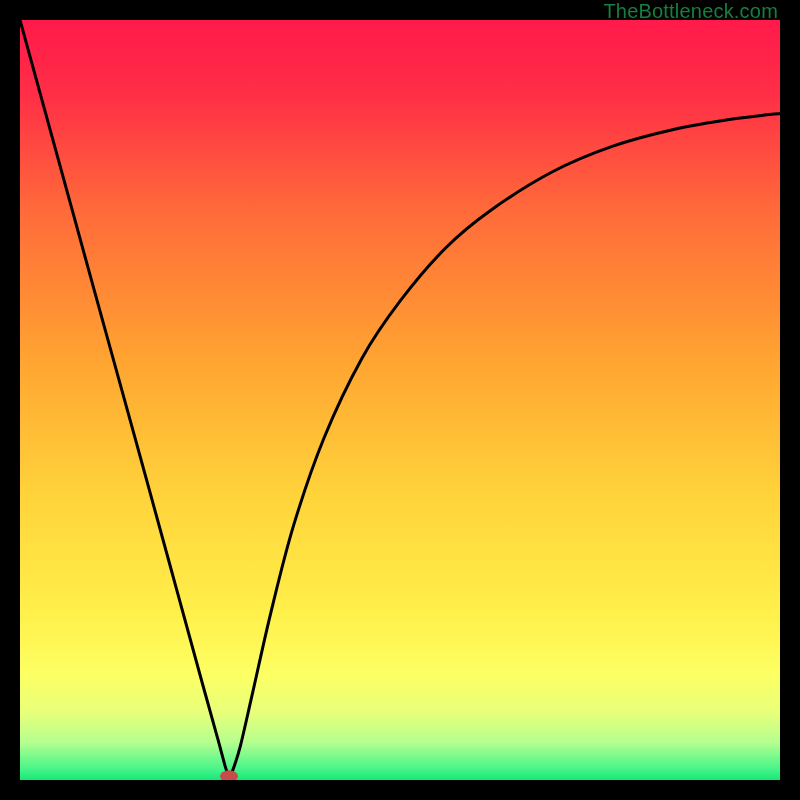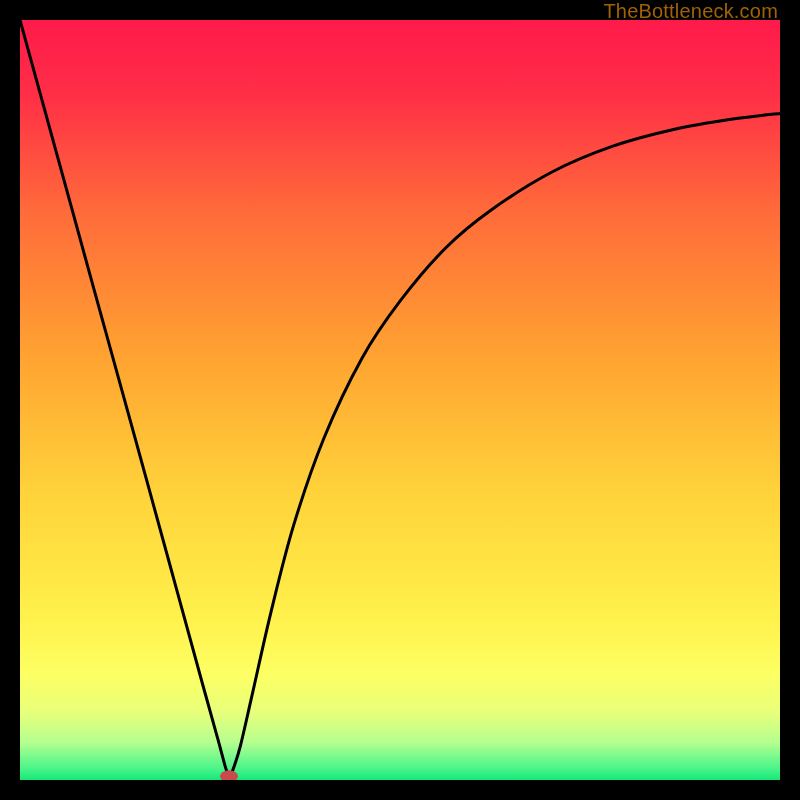--- a/index.html
+++ b/index.html
@@ -23,21 +23,21 @@
     position: absolute;
     left: 0;
     top: 0;
     width: 760px;
     height: 760px;
   }
   .watermark {
     position: absolute;
     top: 0px;
     right: 22px;
-    color: #a16207;
+    color: #15803d;
     font-size: 20px;
     font-weight: 500;
     letter-spacing: 0.2px;
   }
   svg { display: block; }
 </style>
 </head>
 <body>
 
 <div class="frame">

